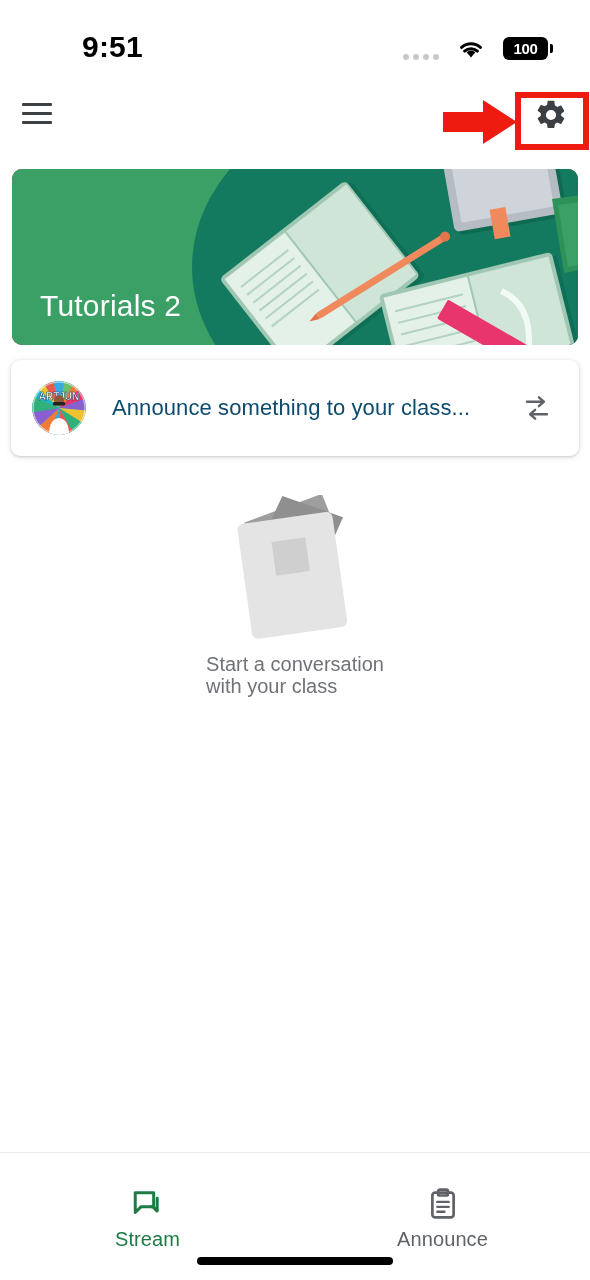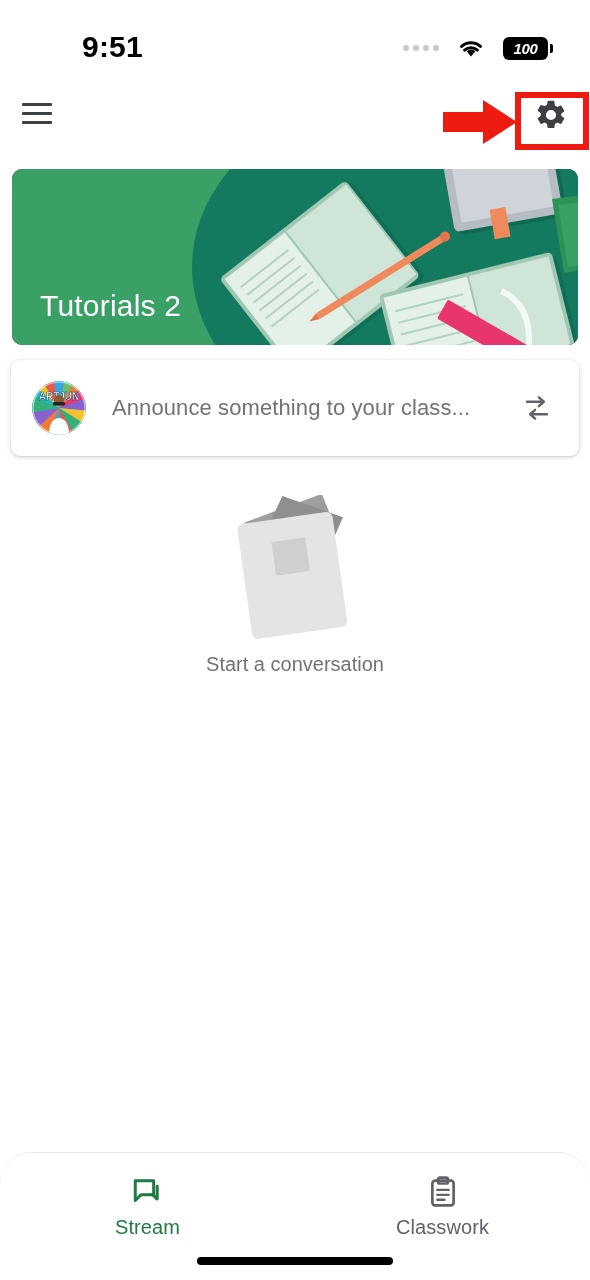--- a/index.html
+++ b/index.html
@@ -32,24 +32,23 @@
   #status-time {
     font-size: 30px;
     font-weight: bold;
     color: #000;
     letter-spacing: 0.2px;
     margin-left: 82px;
     line-height: 1;
   }
   #status-right {
     display: flex;
-    align-items: center;
+    align-items: flex-end;
     gap: 18px;
     margin-top: 2px;
-    font-style: italic;
   }
   .sig-dots { display: flex; gap: 4px; align-items: center; }
   .sig-dots i {
     display: block;
     width: 6px; height: 6px;
     border-radius: 50%;
     background: #c8c8c8;
   }
   #battery {
     position: relative;
@@ -169,21 +168,21 @@
     position: relative;
     width: 54px; height: 54px;
     border-radius: 50%;
     overflow: hidden;
     flex: 0 0 auto;
   }
   #announce-placeholder {
     flex: 1;
     margin-left: 26px;
     font-size: 22px;
-    color: #737373;
+    color: #0c4a6e;
     letter-spacing: 0.1px;
   }
   #swap-button {
     width: 40px; height: 40px;
     display: flex;
     align-items: center;
     justify-content: center;
     cursor: pointer;
     flex: 0 0 auto;
   }
@@ -207,22 +206,21 @@
 
   
   #bottom-nav {
     position: absolute;
     left: 0; bottom: 0;
     width: 590px; height: 128px;
     background: #ffffff;
     border-top: 1px solid #e8eaed;
     display: flex;
     align-items: flex-start;
-    padding-top: 22px;
-    border-radius: 32px;
+    padding-top: 34px;
   }
   .nav-item {
     flex: 1;
     display: flex;
     flex-direction: column;
     align-items: center;
     gap: 7px;
     cursor: pointer;
   }
   .nav-label {
@@ -393,20 +391,21 @@
       <g transform="rotate(14 85 70)">
         <path d="M56 6 L120 12 L112 58 L48 48 Z" fill="#8f8f8f"></path>
       </g>
       <g transform="rotate(-8 85 78)">
         <rect x="34" y="22" width="96" height="116" rx="6" fill="#e4e4e4"></rect>
         <rect x="66" y="44" width="34" height="34" fill="#cfcfcf"></rect>
       </g>
     </svg>
     <div id="empty-text">
       <div>Start a conversation</div>
+      <div>with your class</div>
     </div>
   </div>
 
   <div id="bottom-nav">
 
     <div class="nav-item active">
       <svg width="34" height="34" viewBox="0 0 24 24">
         <path d="M3 4 h13 v10 h-9 l-4 4 Z" fill="none" stroke="#1e7b43" stroke-width="2.1" stroke-linejoin="round"></path>
         <path d="M18.5 8 v9 l-3 -3 h-1" fill="none" stroke="#1e7b43" stroke-width="2.1" stroke-linejoin="round" stroke-linecap="round"></path>
       </svg>
@@ -416,21 +415,21 @@
     <div class="nav-item">
       <svg width="34" height="34" viewBox="0 0 24 24">
         <rect x="4.5" y="4" width="15" height="17.5" rx="2" fill="none" stroke="#5f6368" stroke-width="1.9"></rect>
         <rect x="8.5" y="1.8" width="7" height="4.2" rx="1.3" fill="none" stroke="#5f6368" stroke-width="1.9"></rect>
         <g stroke="#5f6368" stroke-width="1.7" stroke-linecap="round">
           <line x1="8" y1="10.5" x2="16" y2="10.5"></line>
           <line x1="8" y1="14" x2="16" y2="14"></line>
           <line x1="8" y1="17.5" x2="13" y2="17.5"></line>
         </g>
       </svg>
-      <div class="nav-label">Classwork</div>
+      <div class="nav-label">Announce</div>
     </div>
 
 
   </div>
 
   <div id="home-indicator"></div>
 
 </div>
 
 </body></html>

